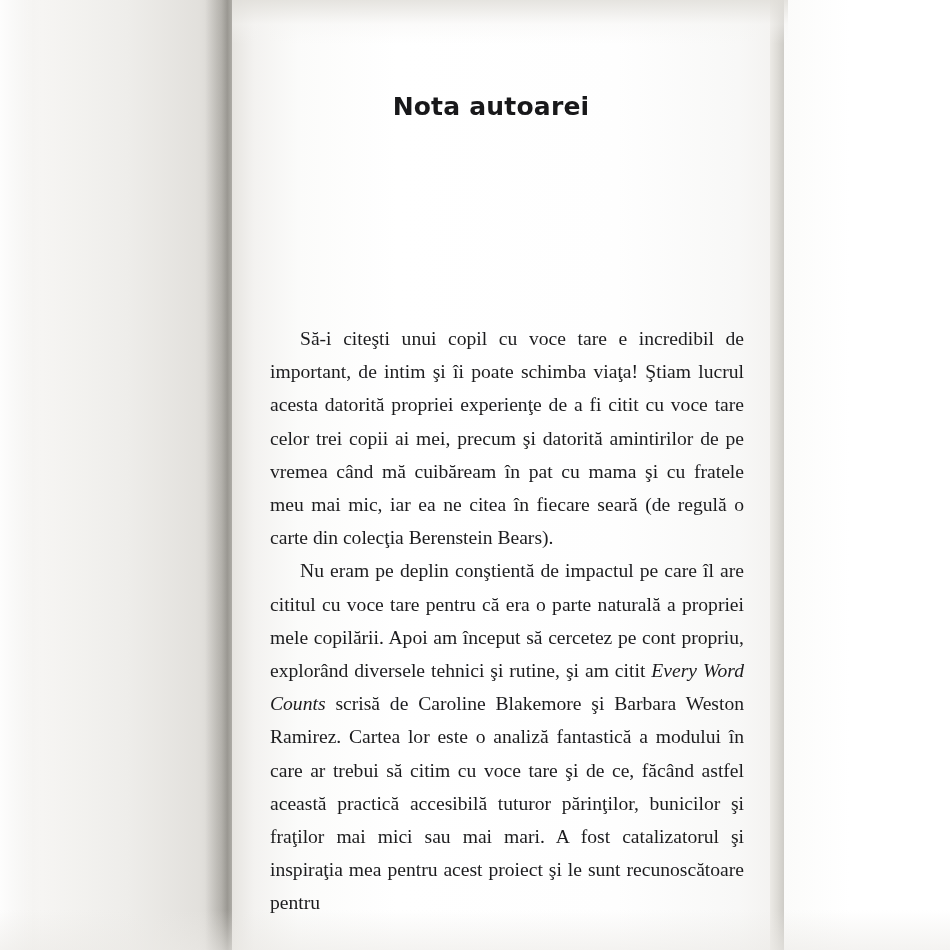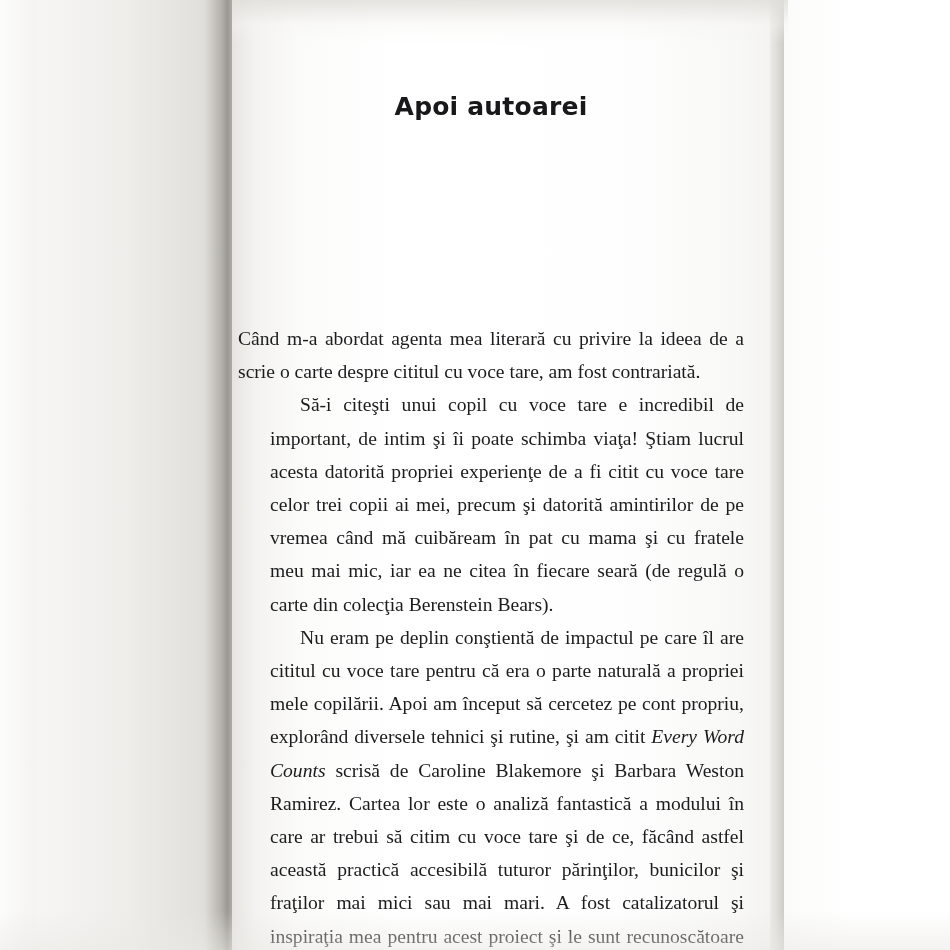--- a/index.html
+++ b/index.html
@@ -140,24 +140,23 @@
   <div class="left-page"></div>
   <div class="left-fold"></div>
   <div class="gutter"></div>
   <div class="right-page"></div>
   <div class="page-edge"></div>
   <div class="backdrop"></div>
   <div class="top-curve"></div>
 
   <div class="text-column">
 
-    <div class="chapter-title">Apoi autoarei</div>
+    <div class="chapter-title">Nota autoarei</div>
 
     <div class="body-text">
-        <p><span>Când m-a abordat agenta mea literară cu privire la ideea de a scrie o carte despre cititul cu voce tare, am fost contrariată.</span></p>
         <p class="indent"><span>Să-i citeşti unui copil cu voce tare e incredibil de important, de intim şi îi poate schimba viaţa! Ştiam lucrul acesta datorită propriei experienţe de a fi citit cu voce tare celor trei copii ai mei, precum şi datorită amintirilor de pe vremea când mă cuibăream în pat cu mama şi cu fratele meu mai mic, iar ea ne citea în fiecare seară (de regulă o carte din colecţia Berenstein Bears).</span></p>
         <p class="indent"><span>Nu eram pe deplin conştientă de impactul pe care îl are cititul cu voce tare pentru că era o parte naturală a propriei mele copilării. Apoi am început să cercetez pe cont propriu, explorând diversele tehnici şi rutine, şi am citit </span><em>Every Word Counts</em><span> scrisă de Caroline Blakemore şi Barbara Weston Ramirez. Cartea lor este o analiză fantastică a modului în care ar trebui să citim cu voce tare şi de ce, făcând astfel această practică accesibilă tuturor părinţilor, bunicilor şi fraţilor mai mici sau mai mari. A fost catalizatorul şi inspiraţia mea pentru acest proiect şi le sunt recunoscătoare pentru</span></p>
       </div>
 
   </div>
 
   <div class="bottom-shadow"></div>
 </div>
 
 </body></html>

